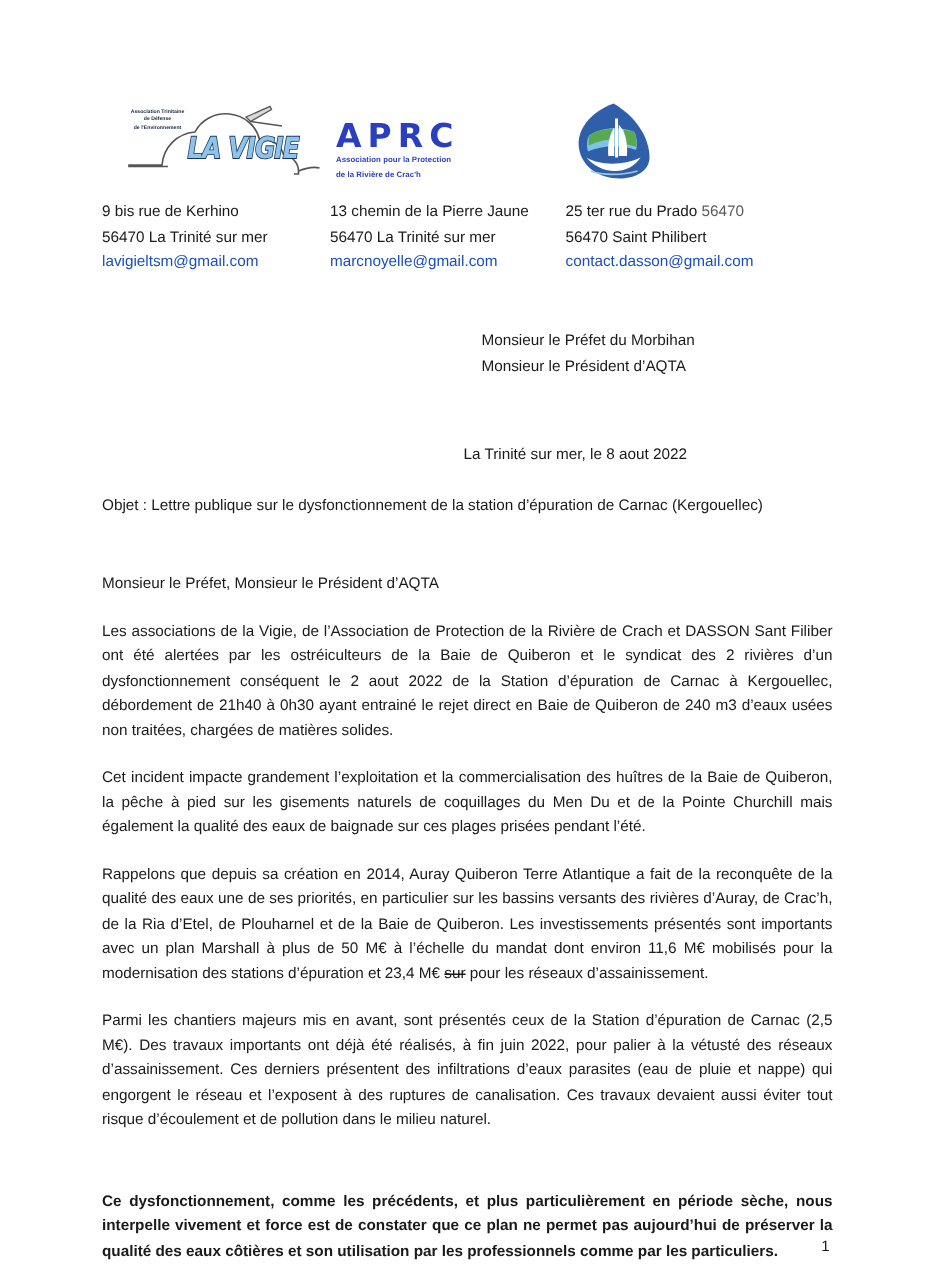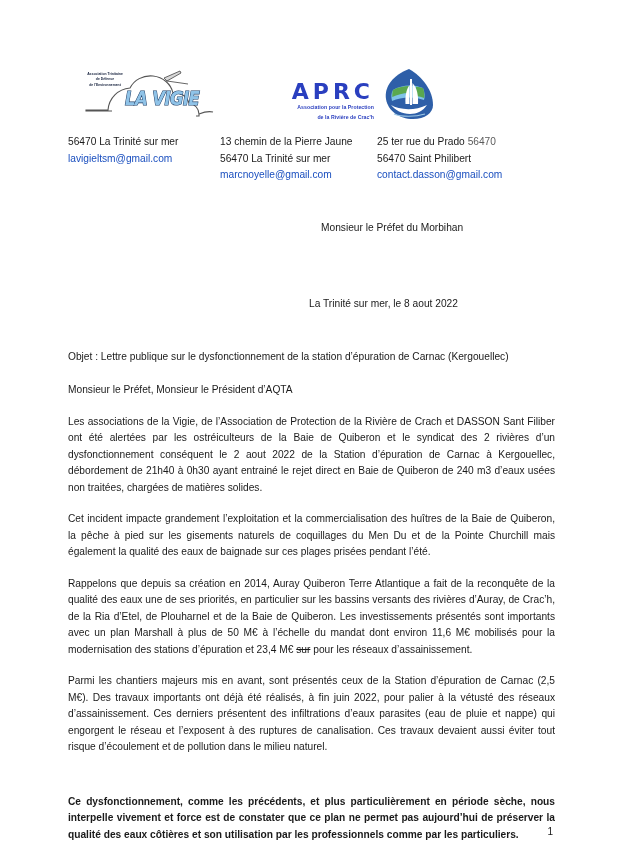--- a/index.html
+++ b/index.html
@@ -58,21 +58,21 @@
     letter-spacing:-0.6px;
     color:#8fc3e8;
     -webkit-text-stroke:1px #16355e;
     paint-order:stroke fill;
     font-family:"DejaVu Sans", sans-serif;
     transform:scaleY(1.18);
     transform-origin:left bottom;
   }
 
   
-  .aprc-wrap { width:150px; text-align:right; padding-bottom:2px; }
+  .aprc-wrap { width:150px; text-align:left; padding-bottom:2px; }
   .aprc-title {
     font-family:"DejaVu Sans", sans-serif;
     font-size:22px;
     font-weight:bold;
     color:#2a3fbf;
     letter-spacing:4px;
     line-height:1.05;
   }
   .aprc-sub1, .aprc-sub2 {
     font-size:5.2px;
@@ -116,21 +116,21 @@
   .date-line {
     position:absolute;
     left:309px; top:298px;
     font-size:10.2px;
     text-align:right;
   }
 
   
   .objet {
     position:absolute;
-    left:68px; top:351px;
+    left:68px; top:332px;
     font-size:10.2px;
   }
 
   
   .body-block {
     position:absolute;
     left:68px; top:382px;
     width:487px;
     font-size:10.2px;
     line-height:1.62;
@@ -207,38 +207,40 @@
             <path d="M26.5 18 C23 23 22 30 22.5 37 L26.5 37 Z" fill="#ffffff"></path>
             <path d="M8 38 C16 43 32 44 44 38 C40 44 34 47 27 47 C19 47 12 43 8 38 Z" fill="#ffffff"></path>
             <path d="M11 47 C18 50 32 50 42 47" fill="none" stroke="#9ec9e6" stroke-width="1.2"></path>
           </svg>
         </div>
       </div>
     </div>
 
     <div class="addr-row">
       <div class="addr-col a1">
+        <div class="addr-line">9 bis rue de Kerhino</div>
         <div class="addr-line">56470 La Trinité sur mer</div>
         <div class="addr-mail">lavigieltsm@gmail.com</div>
       </div>
       <div class="addr-col a2">
         <div class="addr-line">13 chemin de la Pierre Jaune</div>
         <div class="addr-line">56470 La Trinité sur mer</div>
         <div class="addr-mail">marcnoyelle@gmail.com</div>
       </div>
       <div class="addr-col a3">
         <div class="addr-line"><span>25 ter rue du Prado </span><span class="addr-light">56470</span></div>
         <div class="addr-line">56470 Saint Philibert</div>
         <div class="addr-mail">contact.dasson@gmail.com</div>
       </div>
     </div>
   </div>
 
   <div class="recipient">
     <div>Monsieur le Préfet du Morbihan</div>
+    <div>Monsieur le Président d’AQTA</div>
   </div>
 
   <div class="date-line">La Trinité sur mer, le 8 aout 2022</div>
 
   <div class="objet">Objet : Lettre publique sur le dysfonctionnement de la station d’épuration de Carnac (Kergouellec)</div>
 
   <div class="body-block">
     <p class="salutation">Monsieur le Préfet, Monsieur le Président d’AQTA</p>
     <p class="para">Les associations de la Vigie, de l’Association de Protection de la Rivière de Crach et DASSON Sant Filiber ont été alertées par les ostréiculteurs de la Baie de Quiberon et le syndicat des 2 rivières d’un dysfonctionnement conséquent le 2 aout 2022 de la Station d’épuration de Carnac à Kergouellec, débordement de 21h40 à 0h30 ayant entrainé le rejet direct en Baie de Quiberon de 240 m3 d’eaux usées non traitées, chargées de matières solides.</p>
     <p class="para">Cet incident impacte grandement l’exploitation et la commercialisation des huîtres de la Baie de Quiberon, la pêche à pied sur les gisements naturels de coquillages du Men Du et de la Pointe Churchill mais également la qualité des eaux de baignade sur ces plages prisées pendant l’été.</p>

